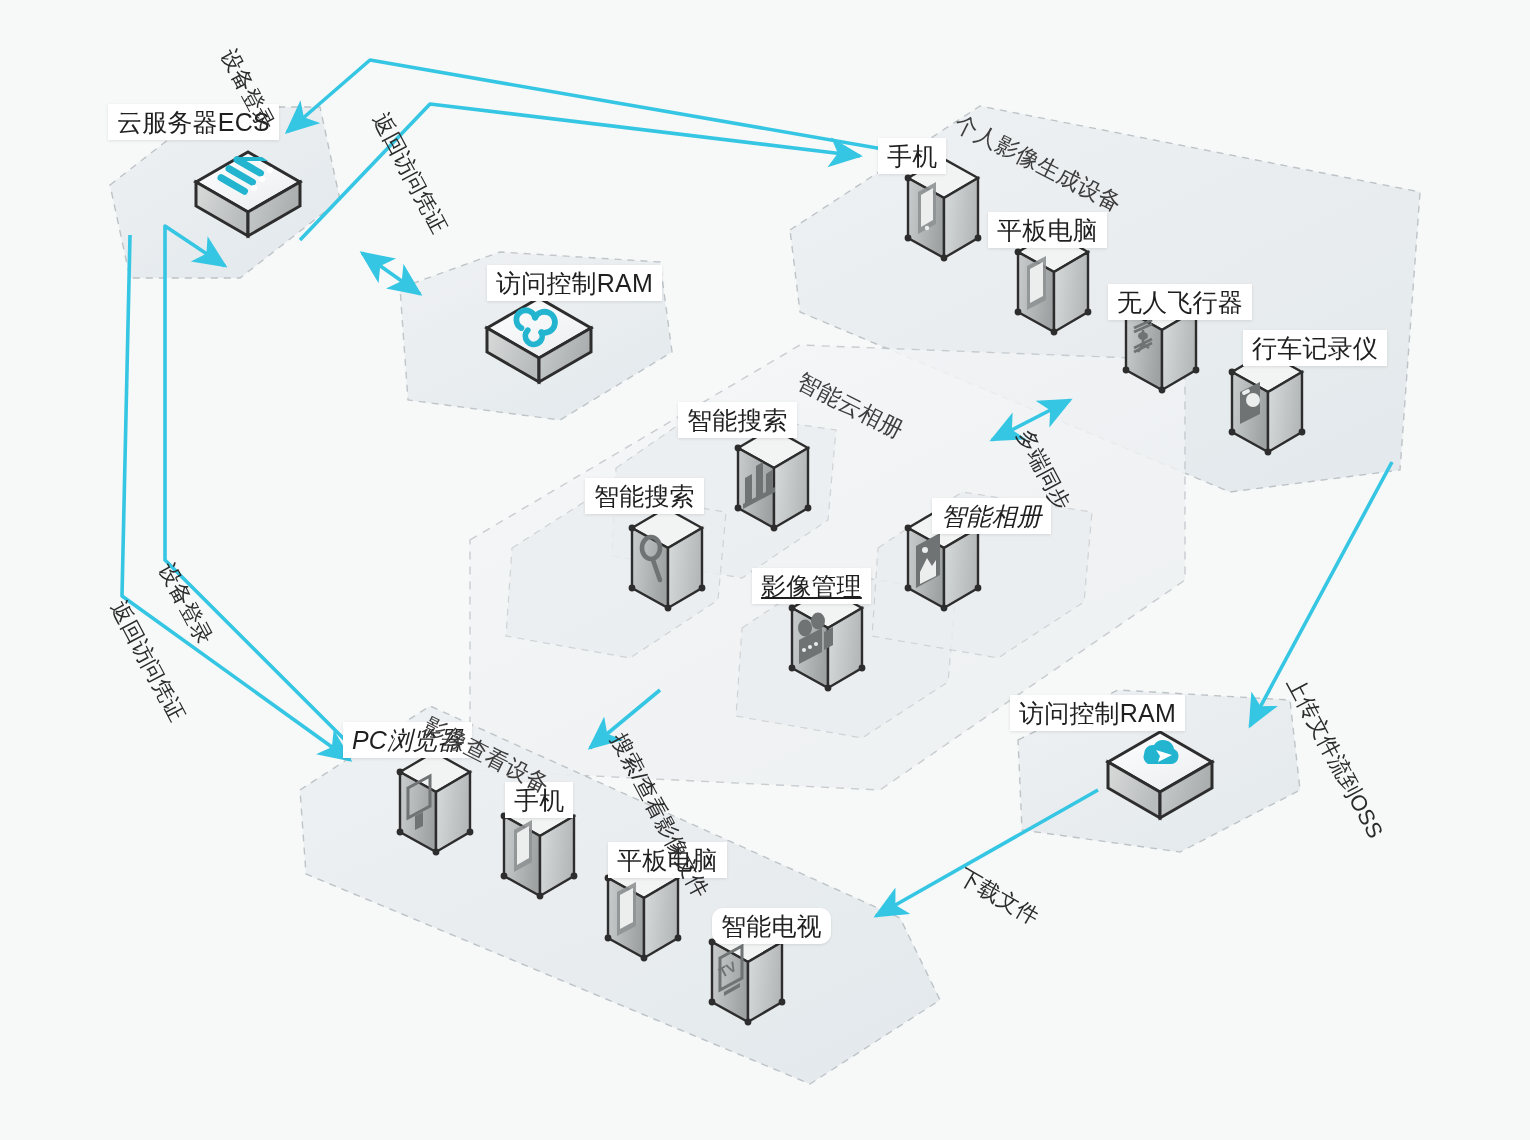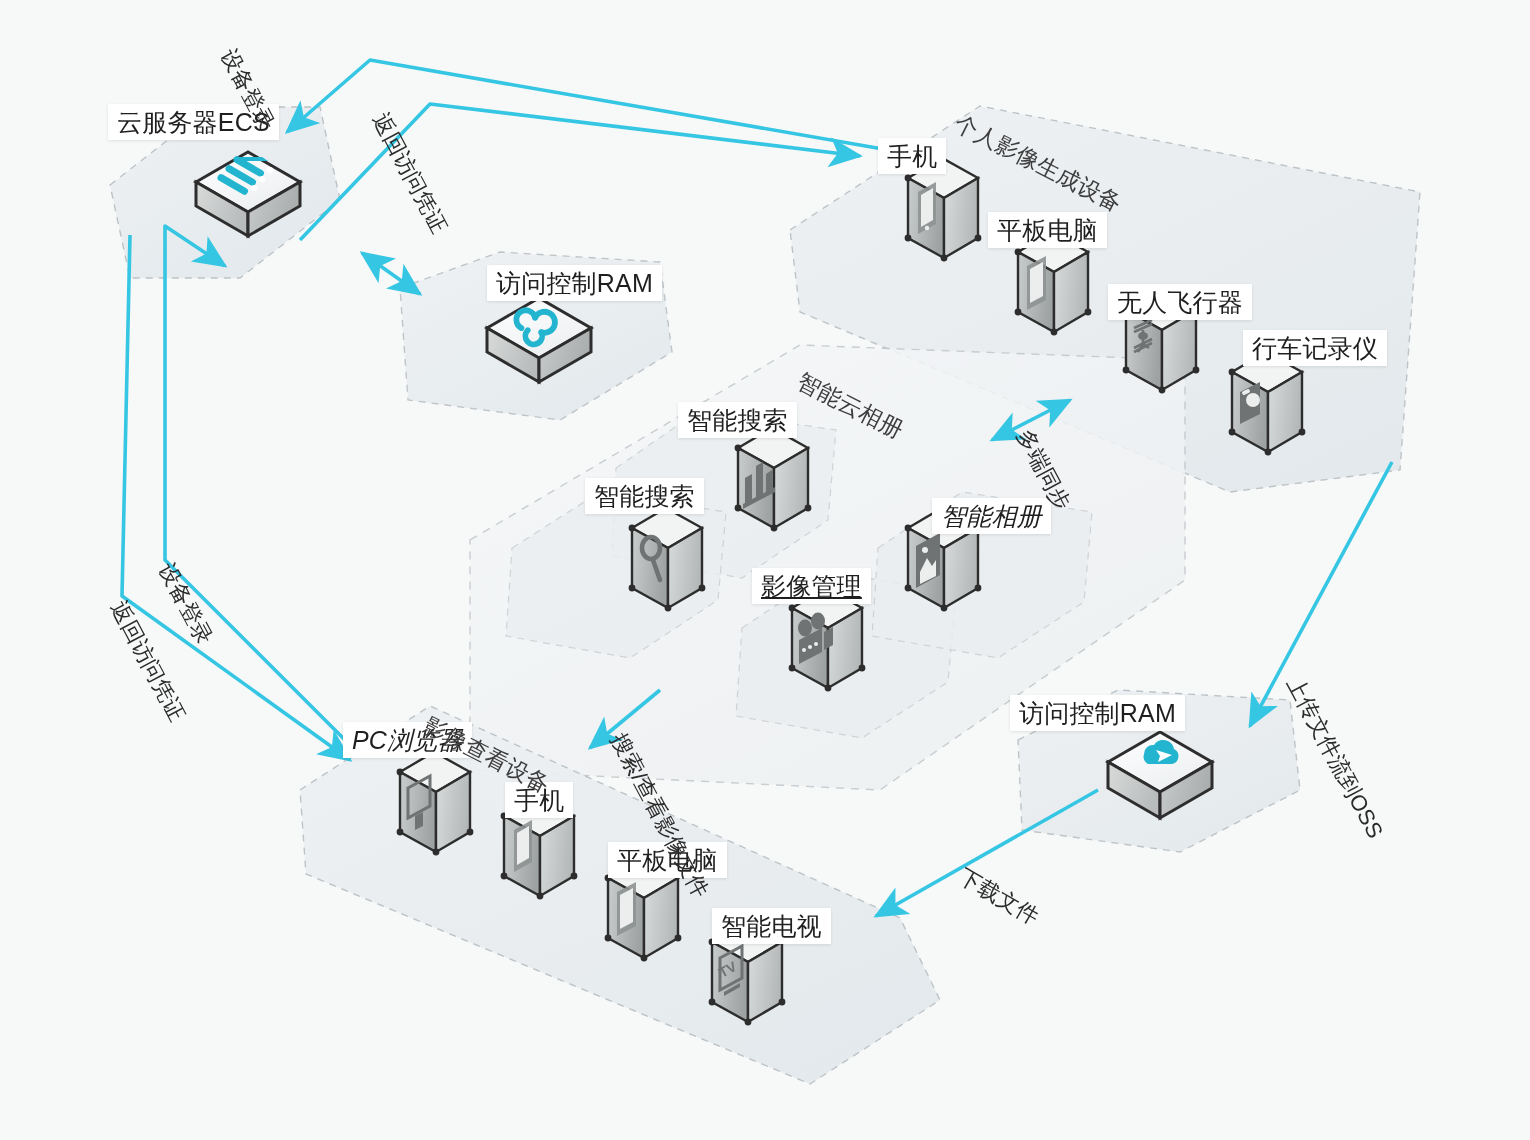--- a/index.html
+++ b/index.html
@@ -370,21 +370,21 @@
 <div class="lbl" style="left:1202px;top:330px;margin-left:41px;">行车记录仪</div>
 
 <div class="lbl" style="left:678px;top:402px;">智能搜索</div>
 <div class="lbl" style="left:585px;top:478px;">智能搜索</div>
 <div class="lbl" style="left:752px;top:568px;text-decoration:underline;">影像管理</div>
 <div class="lbl" style="left:932px;top:498px;font-style:italic;">智能相册</div>
 
 <div class="lbl" style="left:343px;top:722px;font-style:italic;">PC浏览器</div>
 <div class="lbl" style="left:505px;top:782px;">手机</div>
 <div class="lbl" style="left:608px;top:842px;">平板电脑</div>
-<div class="lbl" style="left:712px;top:908px;">智能电视</div>
+<div class="lbl" style="left:712px;top:908px;border-radius:11px;">智能电视</div>
 
 <div class="grplbl" style="left:963px;top:108px;transform:rotate(27deg);">个人影像生成设备</div>
 <div class="grplbl" style="left:806px;top:366px;transform:rotate(27deg);">智能云相册</div>
 <div class="grplbl" style="left:432px;top:710px;transform:rotate(27deg);">影像查看设备</div>
 
 <div class="arrlbl" style="left:240px;top:44px;transform:rotate(62deg);">设备登录</div>
 <div class="arrlbl" style="left:392px;top:108px;transform:rotate(62deg);">返回访问凭证</div>
 <div class="arrlbl" style="left:178px;top:558px;transform:rotate(62deg);">设备登录</div>
 <div class="arrlbl" style="left:130px;top:596px;transform:rotate(62deg);">返回访问凭证</div>
 <div class="arrlbl" style="left:1036px;top:424px;transform:rotate(62deg);">多端同步</div>

